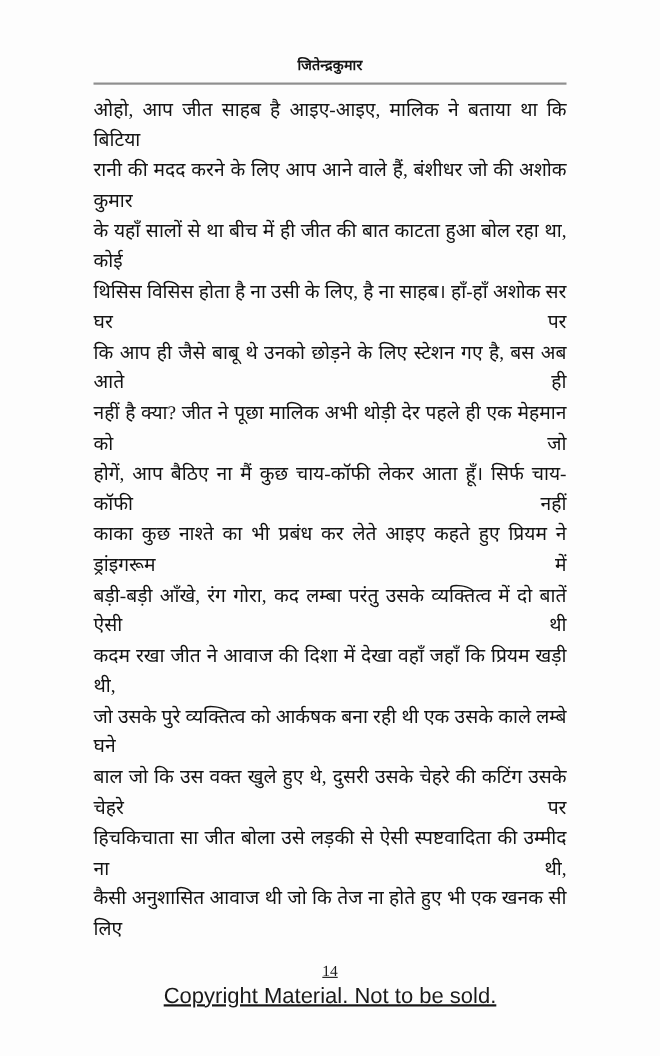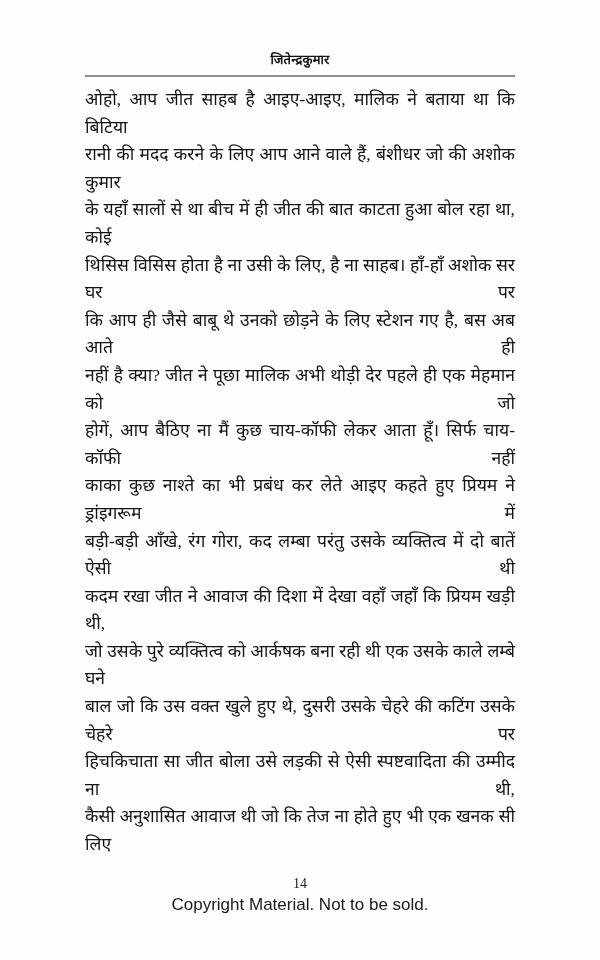--- a/index.html
+++ b/index.html
@@ -15,25 +15,25 @@
   .header { position: absolute; top: 50px; left: 85px; width: 430px; text-align: center; font-weight: bold; }
   .author { font-size: 13px; letter-spacing: 0.2px; }
   .rule { margin-top: 7px; border-top: 2px solid #8f8f8f; height: 0; }
 
   .body-text {
     position: absolute; top: 86px; left: 85px; width: 430px;
     font-size: 17.5px; line-height: 27.6px;
   }
   .line { text-align: justify; text-align-last: justify; white-space: normal; }
 
-  .footer { position: absolute; top: 876px; left: 0; width: 600px; text-align: center; }
+  .footer { position: absolute; top: 876px; left: 0; width: 600px; text-align: center; text-decoration: underline; }
   .pagenum { font-size: 14px; color: #1a1a1a; }
   .copyright {
     font-family: "Liberation Sans", "DejaVu Sans", sans-serif;
-    font-size: 17px; margin-top: 3px; color: #1a1a1a;
+    font-size: 20px; margin-top: 3px; color: #1a1a1a;
   }
 </style>
 </head>
 <body>
 
 <div class="page">
 
   <div class="header">
     <div class="author">जितेन्द्रकुमार</div>
     <div class="rule"></div>

